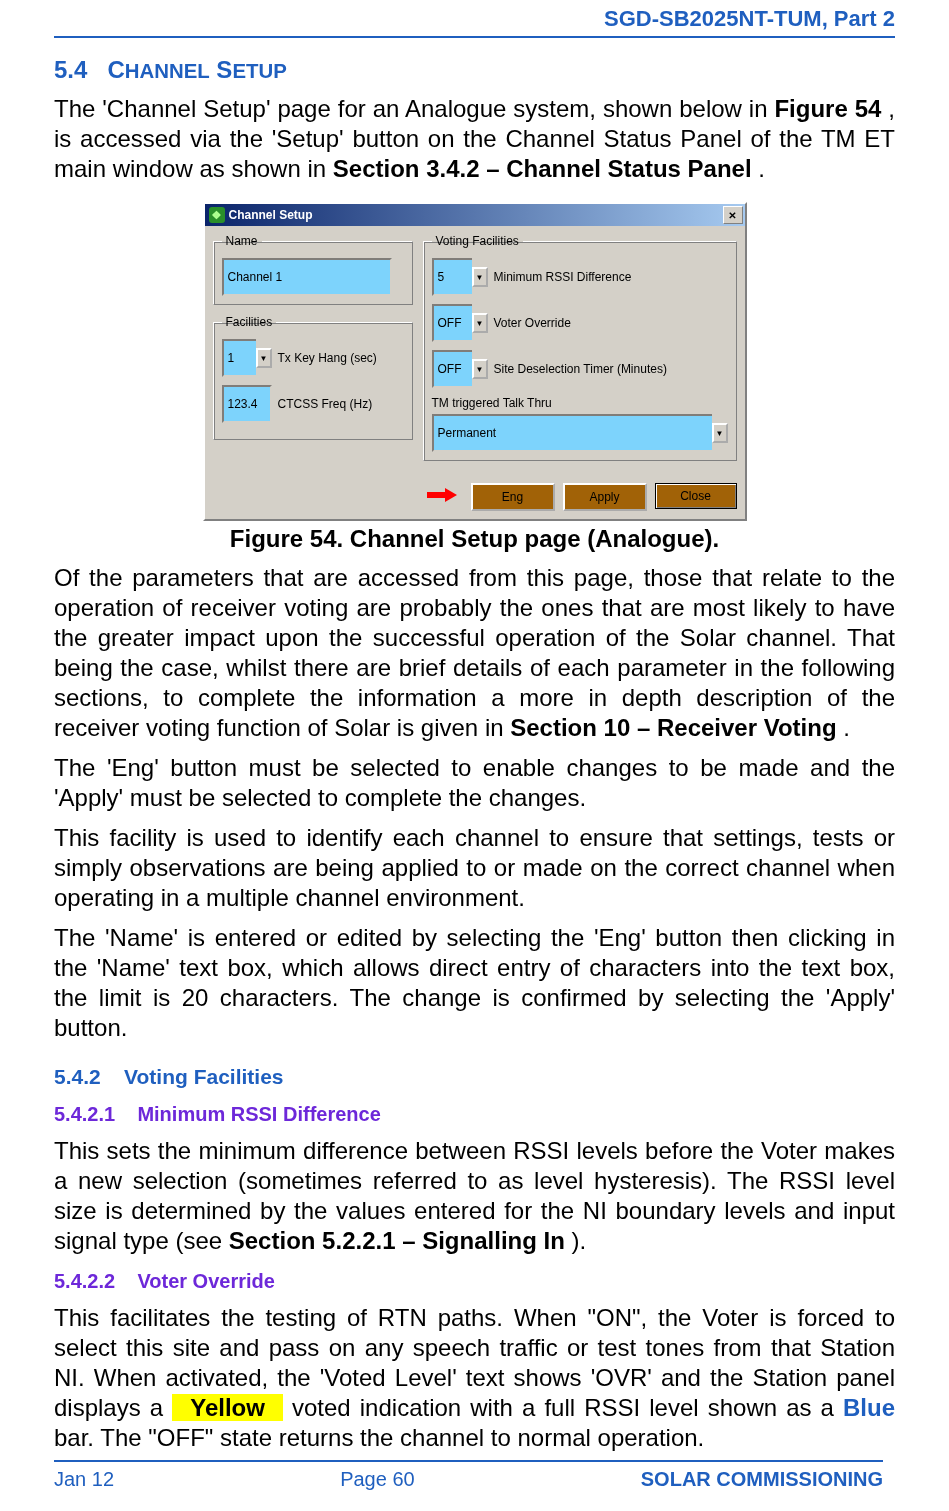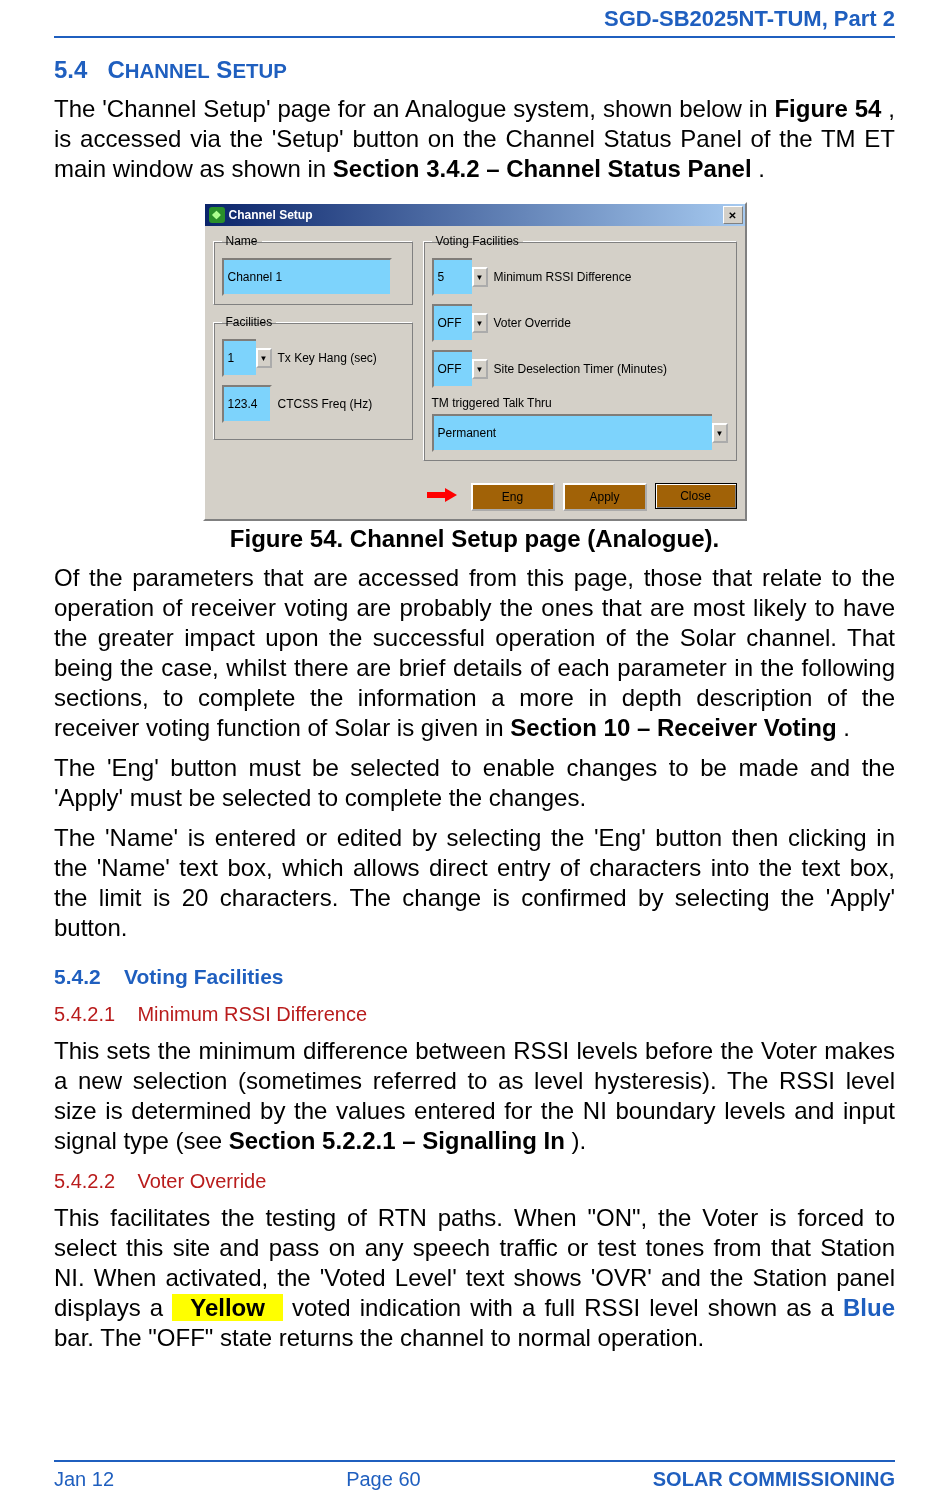--- a/index.html
+++ b/index.html
@@ -34,24 +34,24 @@
   }
   h2.section .num { font-variant: normal; }
   h2.section .caps { font-variant: small-caps; }
   h3.sub {
     color: #1f5fbf;
     font-size: 21px;
     margin: 22px 0 8px 0;
     font-weight: bold;
   }
   h4.subsub {
-    color: #b91c1c;
+    color: #6d28d9;
     font-size: 20px;
     margin: 14px 0 6px 0;
-    font-weight: normal;
+    font-weight: bold;
   }
   p.body {
     font-size: 24px;
     line-height: 1.25;
     margin: 10px 0;
     text-align: justify;
   }
   .bold { font-weight: bold; }
   .figure-wrap {
     text-align: center;
@@ -69,21 +69,21 @@
     padding: 0 18px;
   }
   .hl-blue {
     color: #1f5fbf;
     font-weight: bold;
   }
   .footer {
     position: absolute;
     bottom: 20px;
     left: 20px;
-    right: 20px;
+    right: 32px;
     border-top: 2px solid #1f5fbf;
     padding-top: 6px;
     display: flex;
     justify-content: space-between;
     font-size: 20px;
     color: #1f5fbf;
   }
   .footer .center { color: #1f5fbf; }
   .footer .right { font-weight: bold; }
 
@@ -334,20 +334,21 @@
   <div class="figure-caption">Figure 54.  Channel Setup page (Analogue).</div>
 
   <p class="body">
     <span>Of the parameters that are accessed from this page, those that relate to the operation of receiver voting are probably the ones that are most likely to have the greater impact upon the successful operation of the Solar channel.  That being the case, whilst there are brief details of each parameter in the following sections, to complete the information a more in depth description of the receiver voting function of Solar is given in </span>
     <span class="bold">Section 10 – Receiver Voting</span>
     <span>.</span>
   </p>
 
   <p class="body">The 'Eng' button must be selected to enable changes to be made and the 'Apply' must be selected to complete the changes.</p>
 
+  <p class="body">This facility is used to identify each channel to ensure that settings, tests or simply observations are being applied to or made on the correct channel when operating in a multiple channel environment.</p>
   <p class="body">The 'Name' is entered or edited by selecting the 'Eng' button then clicking in the 'Name' text box, which allows direct entry of characters into the text box, the limit is 20 characters.  The change is confirmed by selecting the 'Apply' button.</p>
 
   <h3 class="sub">
     <span>5.4.2</span>&nbsp;&nbsp;&nbsp;
     <span>Voting Facilities</span>
   </h3>
 
   <h4 class="subsub">
     <span>5.4.2.1</span>&nbsp;&nbsp;&nbsp;
     <span>Minimum RSSI Difference</span>

